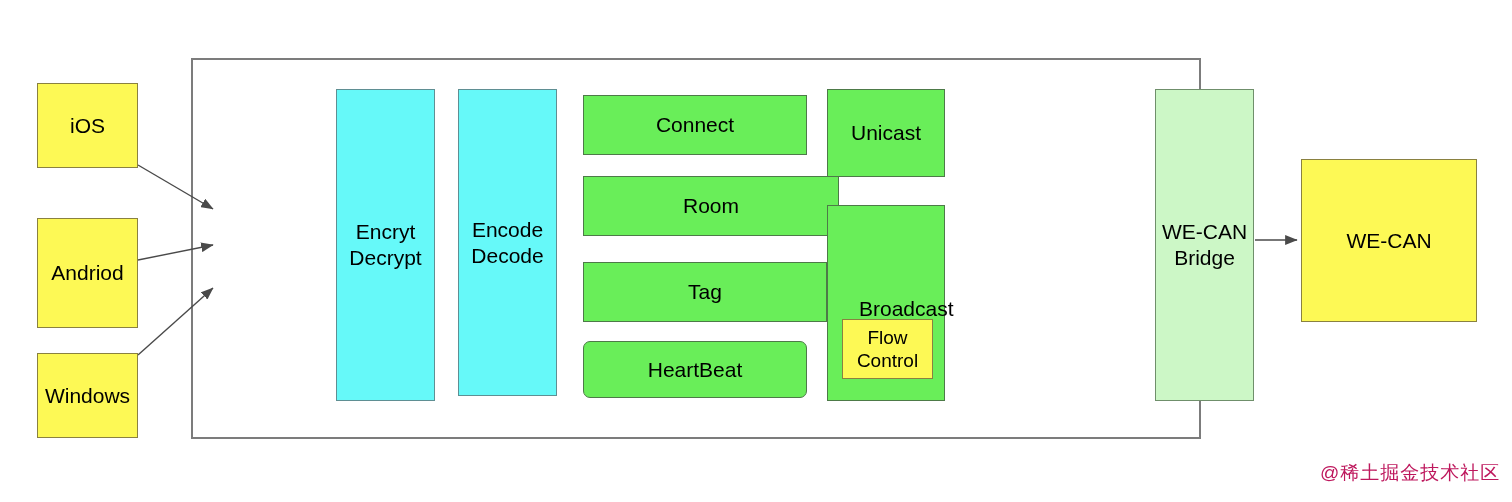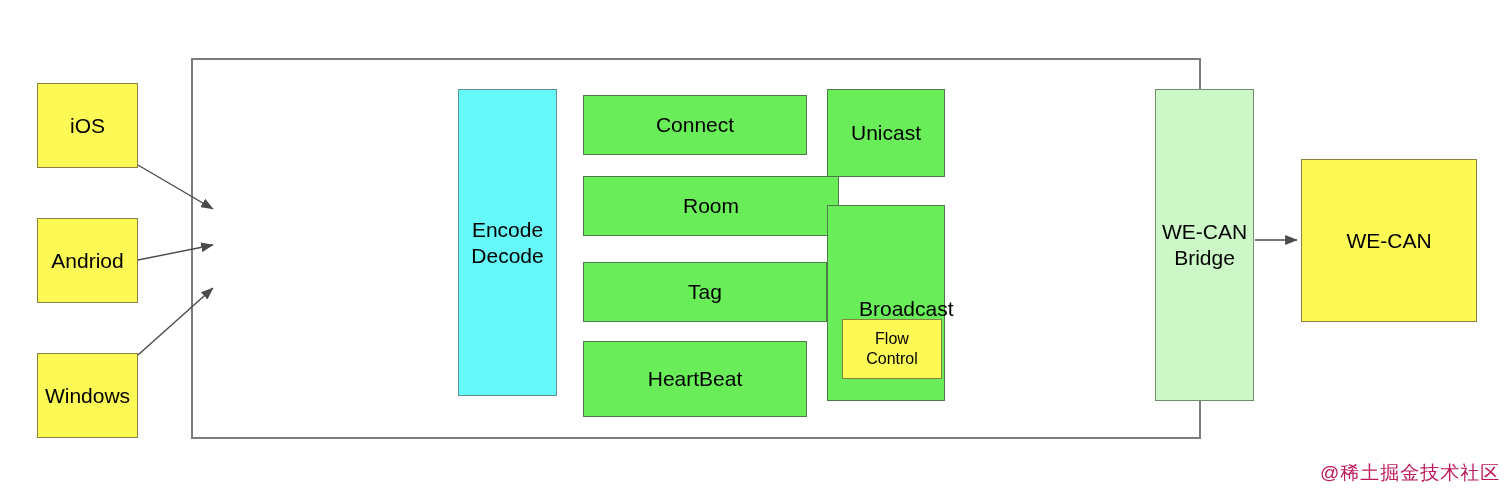--- a/index.html
+++ b/index.html
@@ -96,36 +96,38 @@
         <polygon points="0 0, 9 3.5, 0 7" fill="#4a4a4a"></polygon>
       </marker>
     </defs>
     <line x1="138" y1="165" x2="213" y2="209" stroke="#4a4a4a" stroke-width="1.4" marker-end="url(#arrowhead)"></line>
     <line x1="138" y1="260" x2="213" y2="245" stroke="#4a4a4a" stroke-width="1.4" marker-end="url(#arrowhead)"></line>
     <line x1="138" y1="355" x2="213" y2="288" stroke="#4a4a4a" stroke-width="1.4" marker-end="url(#arrowhead)"></line>
     <line x1="1255" y1="240" x2="1297" y2="240" stroke="#4a4a4a" stroke-width="1.4" marker-end="url(#arrowhead)"></line>
   </svg>
 
   <div class="box box-yellow" style="left:37px; top:83px; width:101px; height:85px;">iOS</div>
-  <div class="box box-yellow" style="left:37px; top:218px; width:101px; height:85px;">Andriod</div>
+  <div class="box box-yellow" style="left:37px; top:218px; width:101px; height:110px;">Andriod</div>
   <div class="box box-yellow" style="left:37px; top:353px; width:101px; height:85px;">Windows</div>
 
+  <div class="box box-cyan" style="left:336px; top:89px; width:99px; height:312px;">Encryt
+Decrypt</div>
   <div class="box box-cyan" style="left:458px; top:89px; width:99px; height:307px;">Encode
 Decode</div>
 
   <div class="box box-green" style="left:583px; top:95px; width:224px; height:60px;">Connect</div>
   <div class="box box-green" style="left:583px; top:176px; width:256px; height:60px;">Room</div>
   <div class="box box-green" style="left:583px; top:262px; width:244px; height:60px;">Tag</div>
-  <div class="box box-green" style="left:583px; top:341px; width:224px; height:76px;">HeartBeat</div>
+  <div class="box box-green" style="left:583px; top:341px; width:224px; height:57px;border-radius:7px;">HeartBeat</div>
 
   <div class="box box-green" style="left:827px; top:89px; width:118px; height:88px;">Unicast</div>
 
   <div class="box box-green" style="left:827px; top:205px; width:118px; height:196px; display:block; position:absolute;">
     <div class="nested-label" style="top:90px;padding-left:31px;">Broadcast</div>
-    <div class="box box-yellow" style="left:14px; top:113px; width:100px; height:60px; font-size:16px;">Flow
+    <div class="box box-yellow" style="left:14px; top:113px; width:91px; height:60px; font-size:19px;">Flow
 Control</div>
   </div>
 
 
   <div class="box box-lightgreen" style="left:1155px; top:89px; width:99px; height:312px;">WE-CAN
 Bridge</div>
 
   <div class="box box-yellow" style="left:1301px; top:159px; width:176px; height:163px;">WE-CAN</div>
 
   <div class="watermark" style="left:1320px; top:460px;">@稀土掘金技术社区</div>

